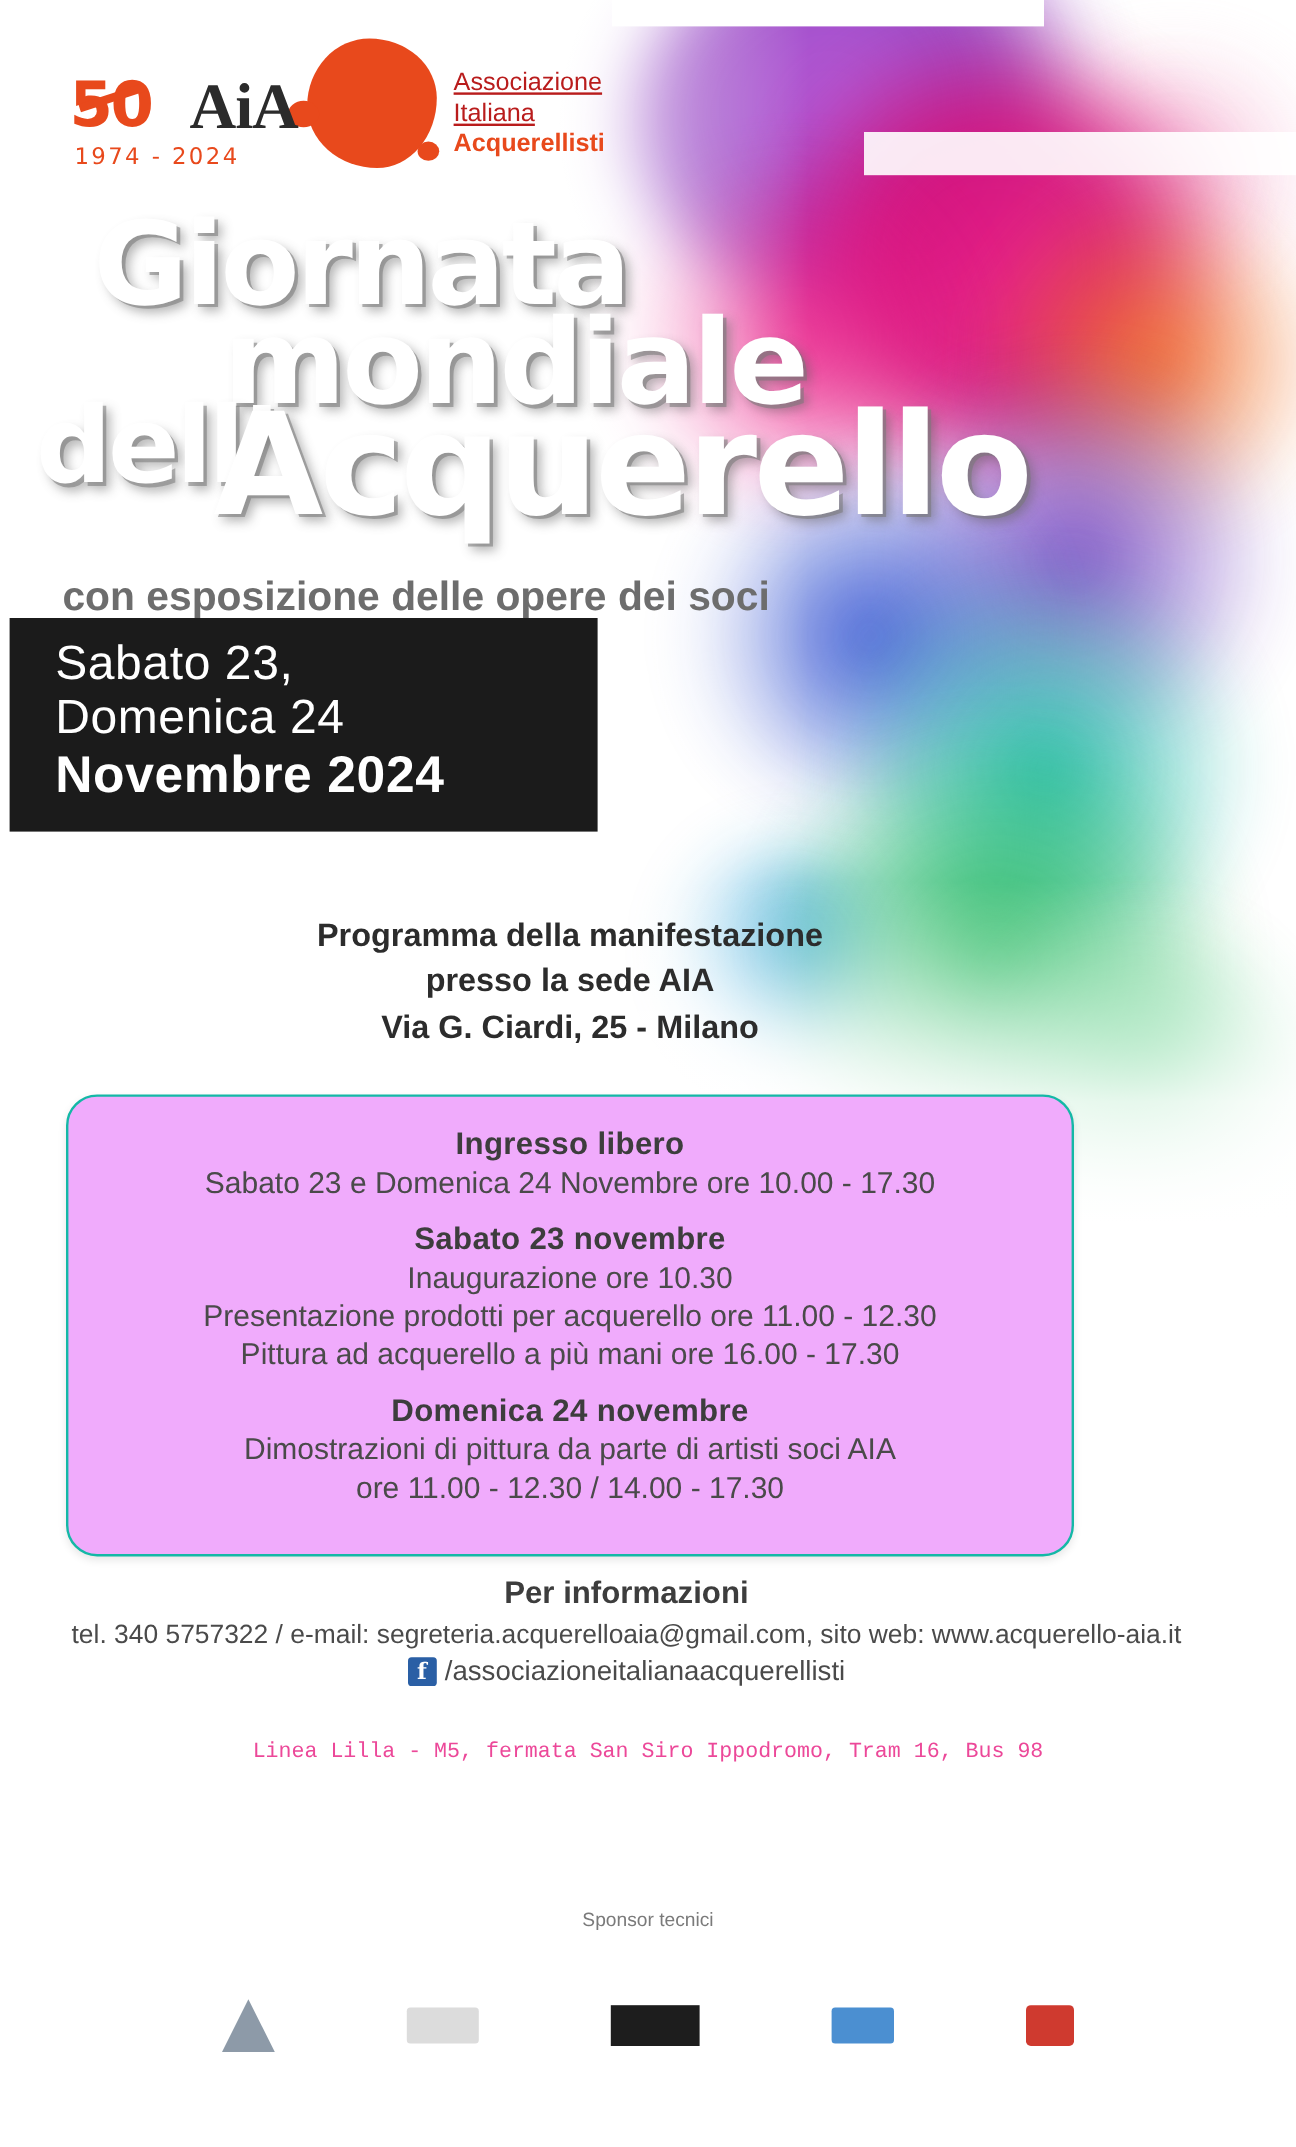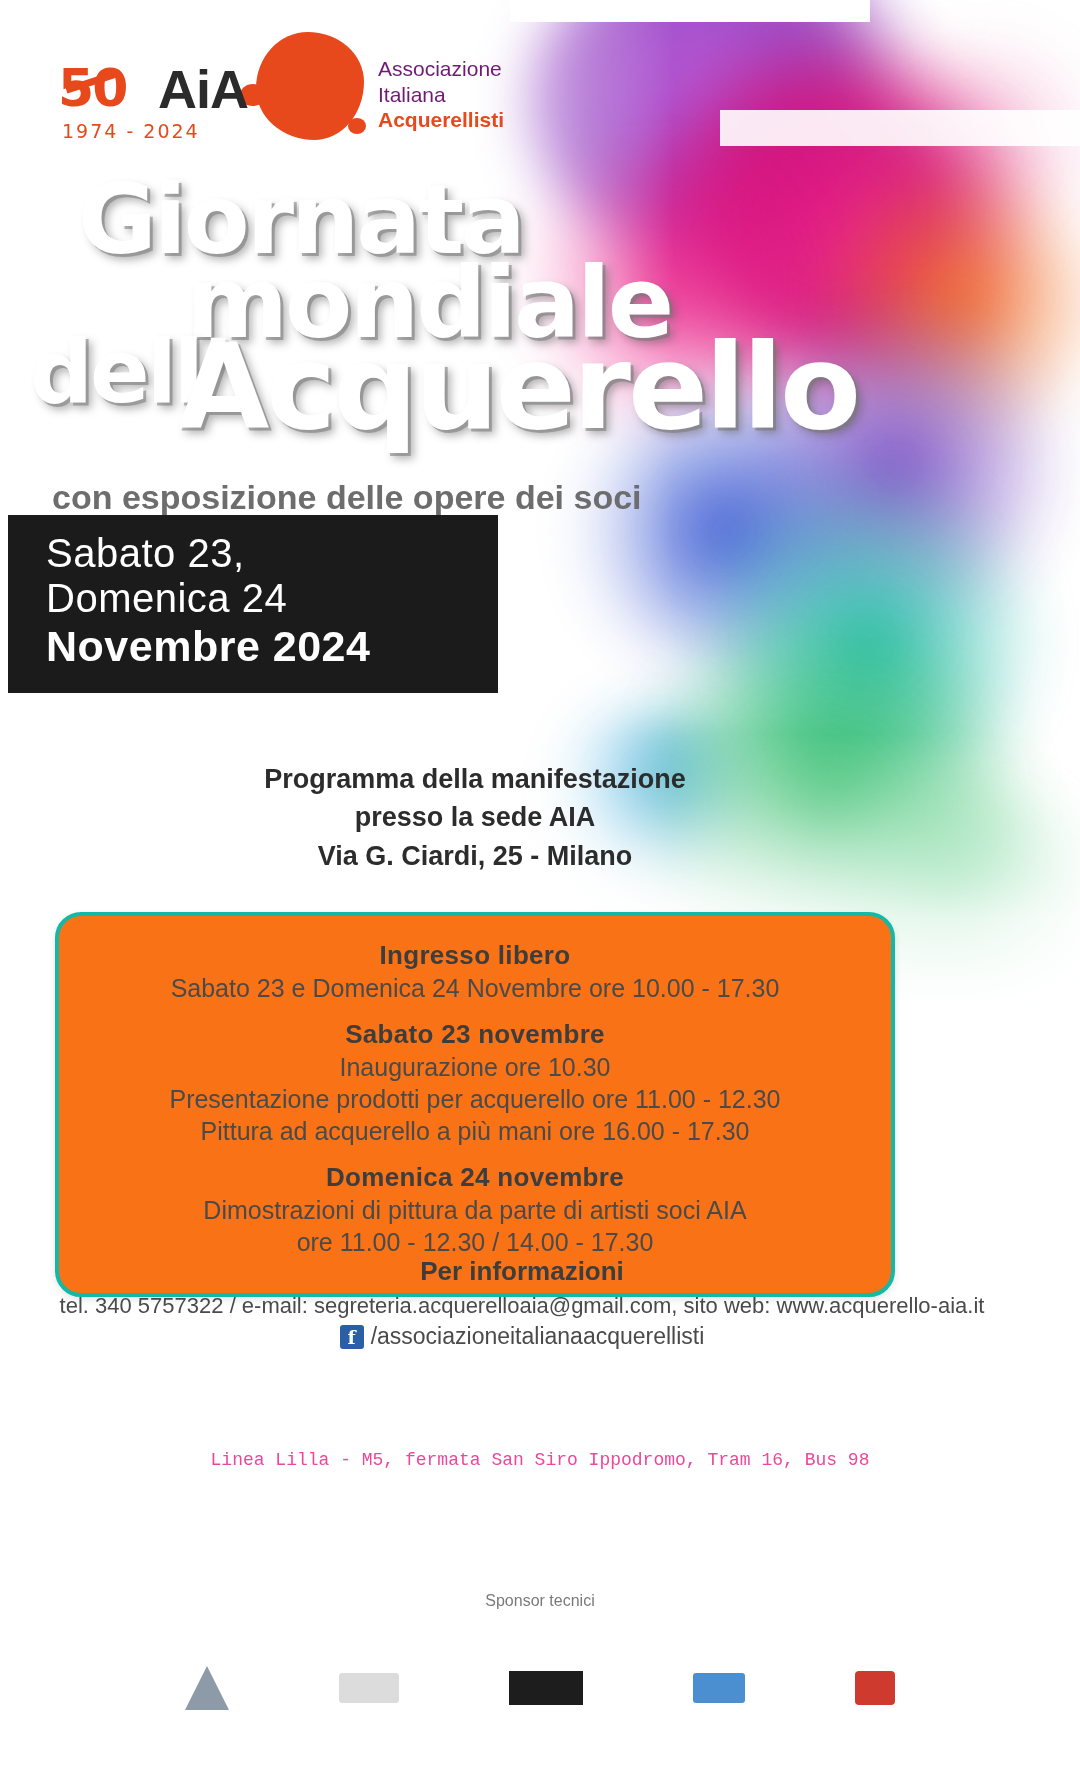--- a/index.html
+++ b/index.html
@@ -86,21 +86,21 @@
     left: 7px; top: 48px;
     width: 56px; height: 7px;
     background: #e8491c;
     transform: rotate(-18deg);
   }
   .logo-aia {
     position: absolute;
     left: 100px; top: 28px;
     font-size: 54px;
     font-weight: bold;
-    font-family: Liberation Sans, sans-serif;
+    font-family: Liberation Serif, serif;
     color: #2b2b2b;
     letter-spacing: -1px;
   }
   .logo-splat {
     position: absolute;
     left: 198px; top: 2px;
     width: 108px; height: 108px;
     background: #e8491c;
     border-radius: 48% 52% 46% 54% / 52% 46% 54% 48%;
     z-index: -1;
@@ -130,21 +130,21 @@
     letter-spacing: 2px;
     font-family: "DejaVu Sans", sans-serif;
   }
   .logo-text {
     position: absolute;
     left: 320px; top: 26px;
     line-height: 1.22;
     font-size: 21px;
     font-family: "Liberation Sans", sans-serif;
   }
-  .logo-text .l1, .logo-text .l2 { color: #701a75; }
+  .logo-text .l1, .logo-text .l2 { color: #b91c1c; text-decoration: underline; }
   .logo-text .l3 { color: #e8491c; font-weight: bold; }
 
   
   .title {
     position: absolute;
     left: 0; top: 150px;
     width: 1000px;
     z-index: 4;
   }
   .title-line {
@@ -205,23 +205,23 @@
     line-height: 1.42;
     z-index: 4;
   }
 
   
   .card {
     position: absolute;
     left: 55px; top: 912px;
     width: 840px;
     height: 385px;
-    border: 4px solid #14b8a6;
+    border: 2px solid #14b8a6;
     border-radius: 26px;
-    background: #f97316;
+    background: #f0abfc;
     box-shadow: 0 3px 7px rgba(0,0,0,0.10);
     text-align: center;
     box-sizing: border-box;
     padding-top: 24px;
     z-index: 4;
   }
   .card h3 {
     margin: 0;
     font-size: 26px;
     font-weight: bold;
@@ -233,21 +233,21 @@
     margin: 3px 0 0 0;
     font-size: 25px;
     color: #4a4a4a;
     font-family: Liberation Sans, sans-serif;
   }
   .card .gap { height: 16px; }
 
   
   .info {
     position: absolute;
-    left: 0; top: 1256px;
+    left: 0; top: 1312px;
     width: 1044px;
     text-align: center;
     z-index: 4;
   }
   .info h3 {
     margin: 0 0 6px 0;
     font-size: 26px;
     font-weight: bold;
     color: #3d3d3d;
     font-family: "Liberation Sans", sans-serif;

